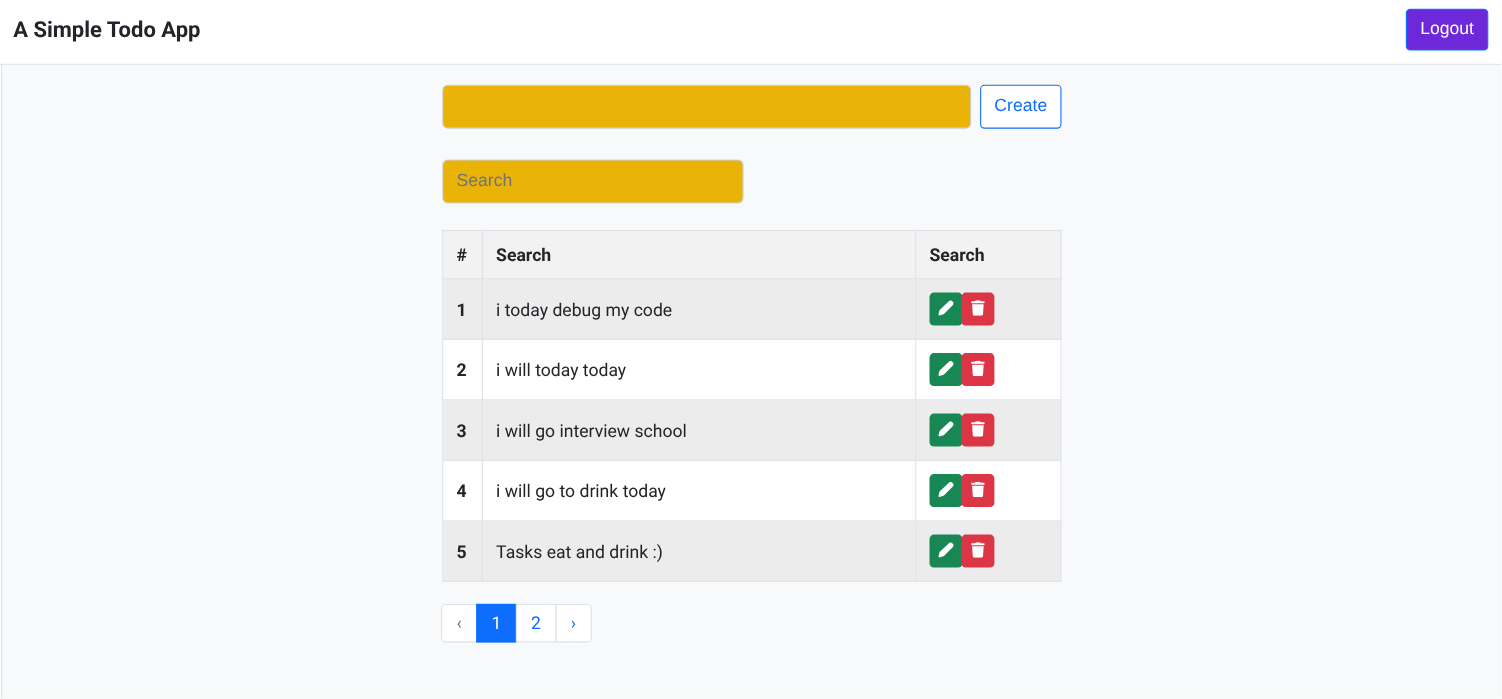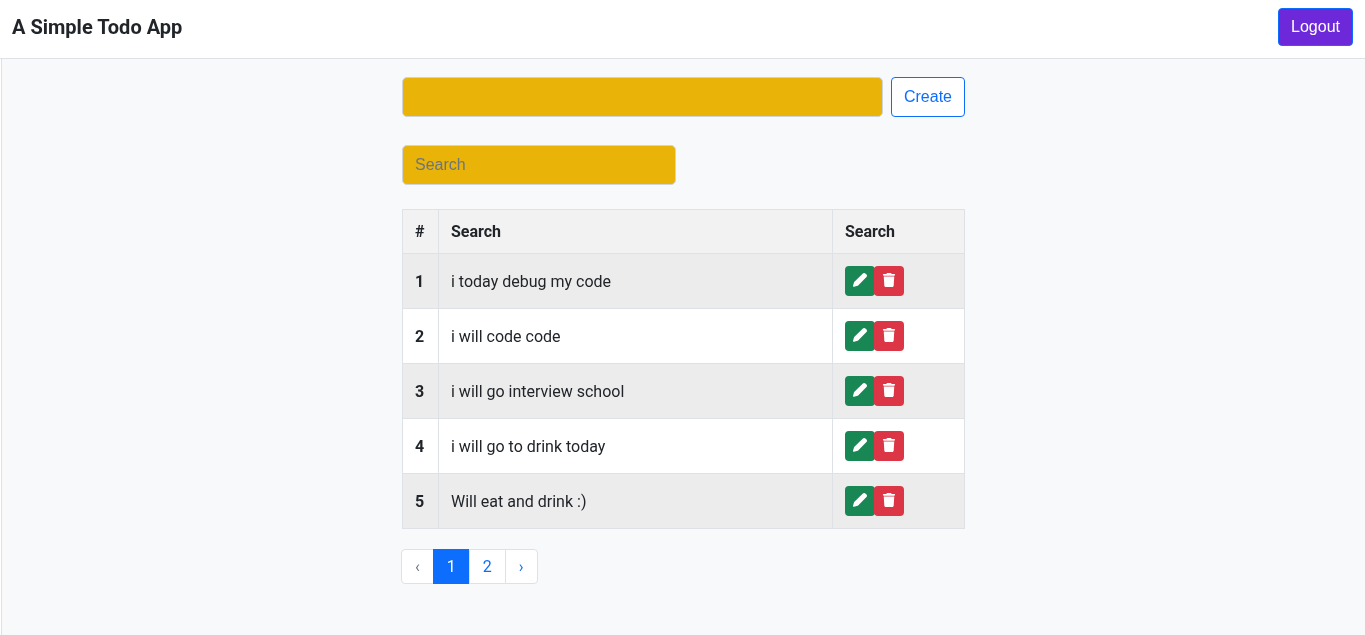--- a/index.html
+++ b/index.html
@@ -235,21 +235,21 @@
                     <path d="M362.7 19.3c25-25 65.5-25 90.5 0l39.5 39.5c25 25 25 65.5 0 90.5L188.5 453.4c-6 6-13.3 10.4-21.4 12.8l-128 38.4c-10.9 3.3-22.7 .3-30.7-7.7s-11-19.8-7.7-30.7l38.4-128c2.4-8.1 6.8-15.4 12.8-21.4L362.7 19.3z"></path>
                   </svg></span>
               </button><button class="action-btn action-delete">
                 <span><svg viewBox="0 0 448 512">
                     <path d="M135.2 17.7C140.6 6.8 151.7 0 163.8 0H284.2c12.1 0 23.2 6.8 28.6 17.7L320 32h96c17.7 0 32 14.3 32 32s-14.3 32-32 32H32C14.3 96 0 81.7 0 64S14.3 32 32 32h96l7.2-14.3zM32 128H416l-21.2 339c-1.6 25.3-22.6 45-47.9 45H101.1c-25.3 0-46.3-19.7-47.9-45L32 128z"></path>
                   </svg></span>
               </button></td>
           </tr>
           <tr>
             <td class="col-num">2</td>
-            <td>i will code code</td>
+            <td>i will today today</td>
             <td class="col-actions"><button class="action-btn action-edit">
                 <span><svg viewBox="0 0 512 512">
                     <path d="M362.7 19.3c25-25 65.5-25 90.5 0l39.5 39.5c25 25 25 65.5 0 90.5L188.5 453.4c-6 6-13.3 10.4-21.4 12.8l-128 38.4c-10.9 3.3-22.7 .3-30.7-7.7s-11-19.8-7.7-30.7l38.4-128c2.4-8.1 6.8-15.4 12.8-21.4L362.7 19.3z"></path>
                   </svg></span>
               </button><button class="action-btn action-delete">
                 <span><svg viewBox="0 0 448 512">
                     <path d="M135.2 17.7C140.6 6.8 151.7 0 163.8 0H284.2c12.1 0 23.2 6.8 28.6 17.7L320 32h96c17.7 0 32 14.3 32 32s-14.3 32-32 32H32C14.3 96 0 81.7 0 64S14.3 32 32 32h96l7.2-14.3zM32 128H416l-21.2 339c-1.6 25.3-22.6 45-47.9 45H101.1c-25.3 0-46.3-19.7-47.9-45L32 128z"></path>
                   </svg></span>
               </button></td>
           </tr>
@@ -274,21 +274,21 @@
                     <path d="M362.7 19.3c25-25 65.5-25 90.5 0l39.5 39.5c25 25 25 65.5 0 90.5L188.5 453.4c-6 6-13.3 10.4-21.4 12.8l-128 38.4c-10.9 3.3-22.7 .3-30.7-7.7s-11-19.8-7.7-30.7l38.4-128c2.4-8.1 6.8-15.4 12.8-21.4L362.7 19.3z"></path>
                   </svg></span>
               </button><button class="action-btn action-delete">
                 <span><svg viewBox="0 0 448 512">
                     <path d="M135.2 17.7C140.6 6.8 151.7 0 163.8 0H284.2c12.1 0 23.2 6.8 28.6 17.7L320 32h96c17.7 0 32 14.3 32 32s-14.3 32-32 32H32C14.3 96 0 81.7 0 64S14.3 32 32 32h96l7.2-14.3zM32 128H416l-21.2 339c-1.6 25.3-22.6 45-47.9 45H101.1c-25.3 0-46.3-19.7-47.9-45L32 128z"></path>
                   </svg></span>
               </button></td>
           </tr>
           <tr>
             <td class="col-num">5</td>
-            <td>Will eat and drink :)</td>
+            <td>Tasks eat and drink :)</td>
             <td class="col-actions"><button class="action-btn action-edit">
                 <span><svg viewBox="0 0 512 512">
                     <path d="M362.7 19.3c25-25 65.5-25 90.5 0l39.5 39.5c25 25 25 65.5 0 90.5L188.5 453.4c-6 6-13.3 10.4-21.4 12.8l-128 38.4c-10.9 3.3-22.7 .3-30.7-7.7s-11-19.8-7.7-30.7l38.4-128c2.4-8.1 6.8-15.4 12.8-21.4L362.7 19.3z"></path>
                   </svg></span>
               </button><button class="action-btn action-delete">
                 <span><svg viewBox="0 0 448 512">
                     <path d="M135.2 17.7C140.6 6.8 151.7 0 163.8 0H284.2c12.1 0 23.2 6.8 28.6 17.7L320 32h96c17.7 0 32 14.3 32 32s-14.3 32-32 32H32C14.3 96 0 81.7 0 64S14.3 32 32 32h96l7.2-14.3zM32 128H416l-21.2 339c-1.6 25.3-22.6 45-47.9 45H101.1c-25.3 0-46.3-19.7-47.9-45L32 128z"></path>
                   </svg></span>
               </button></td>
           </tr>

